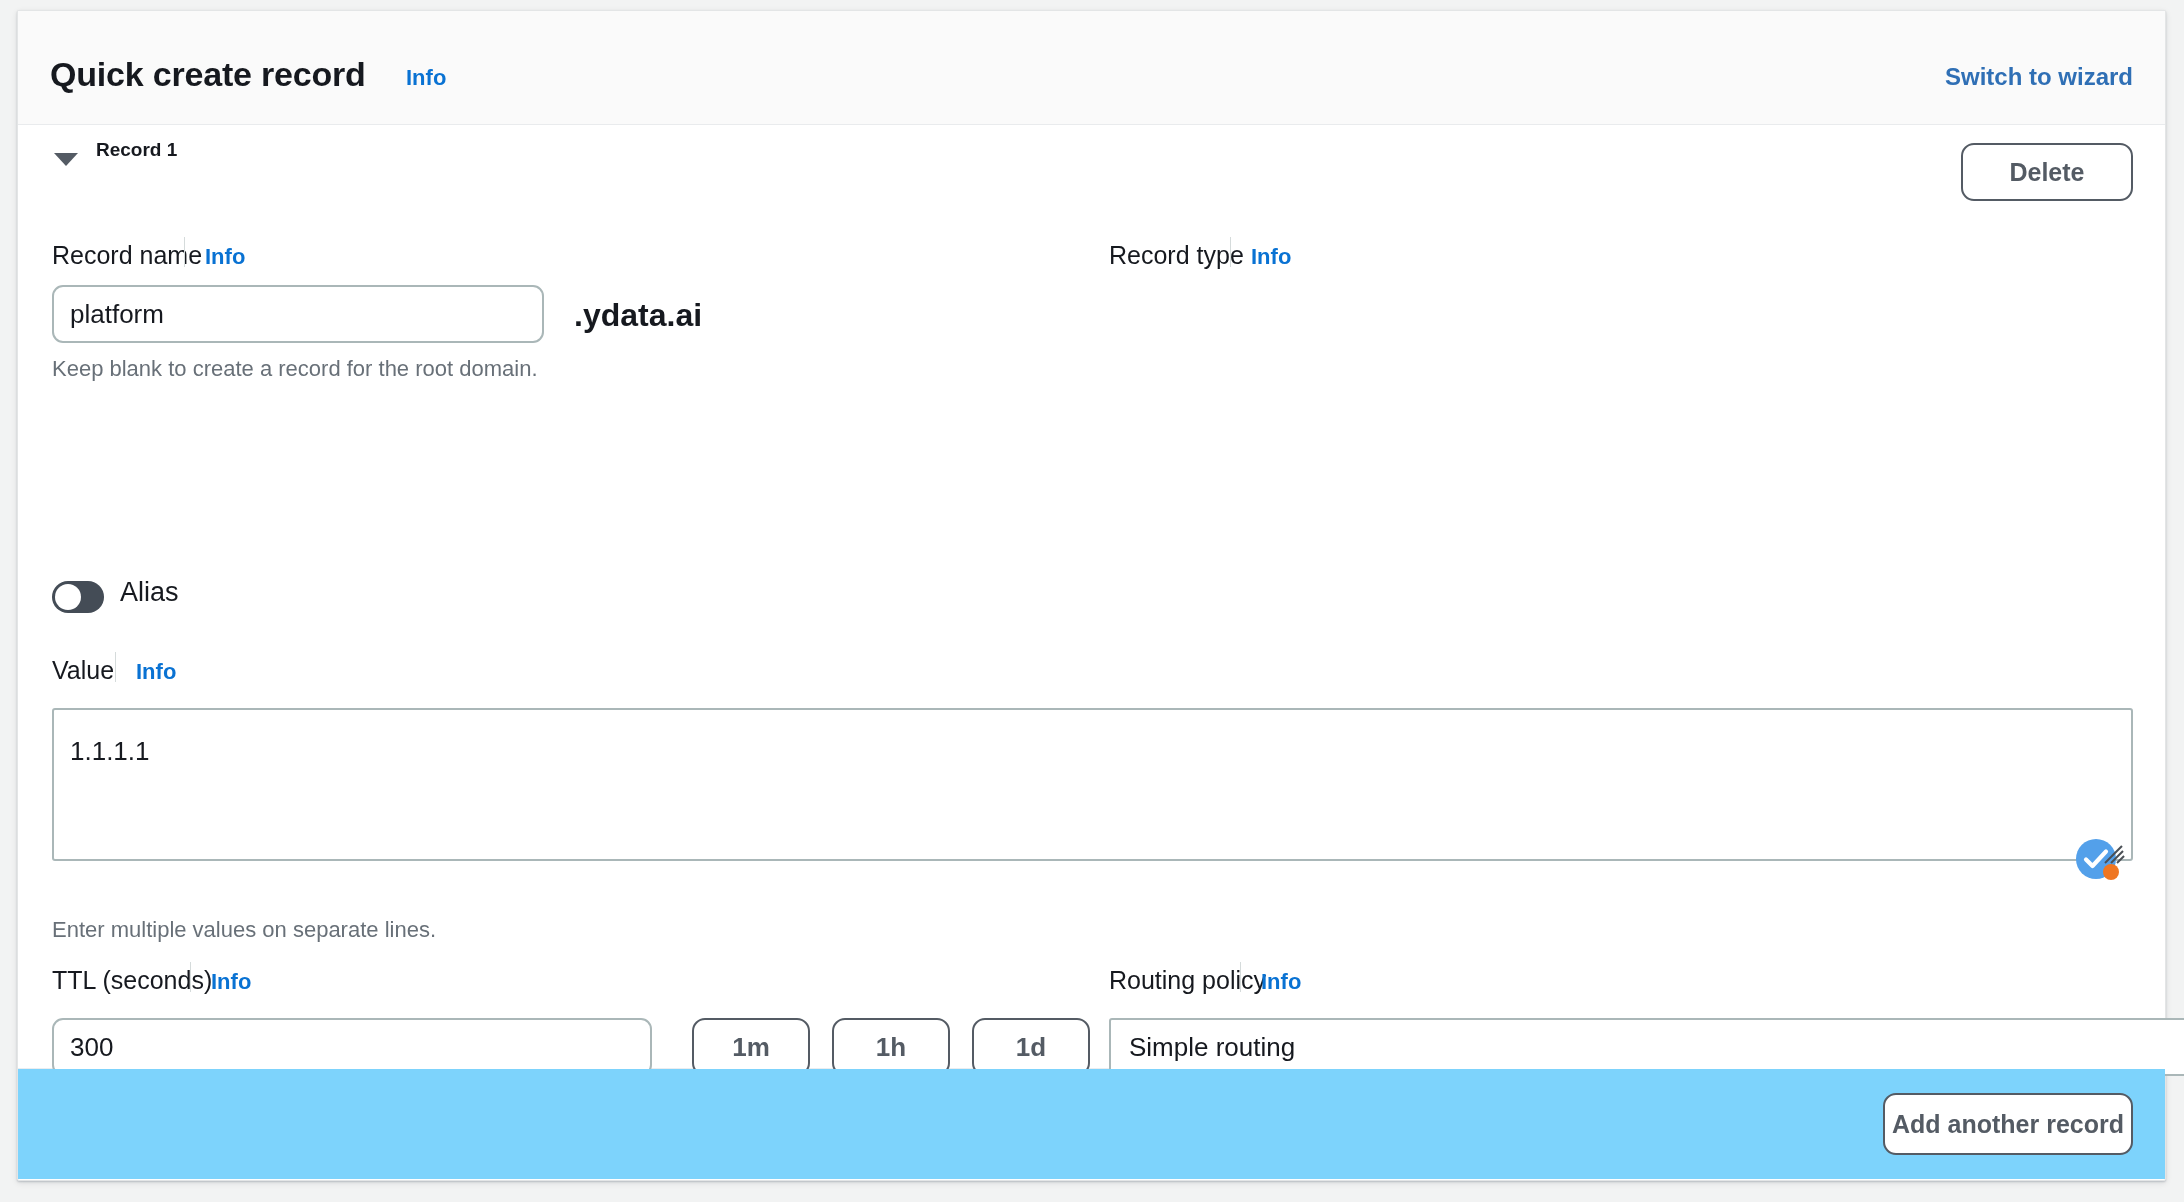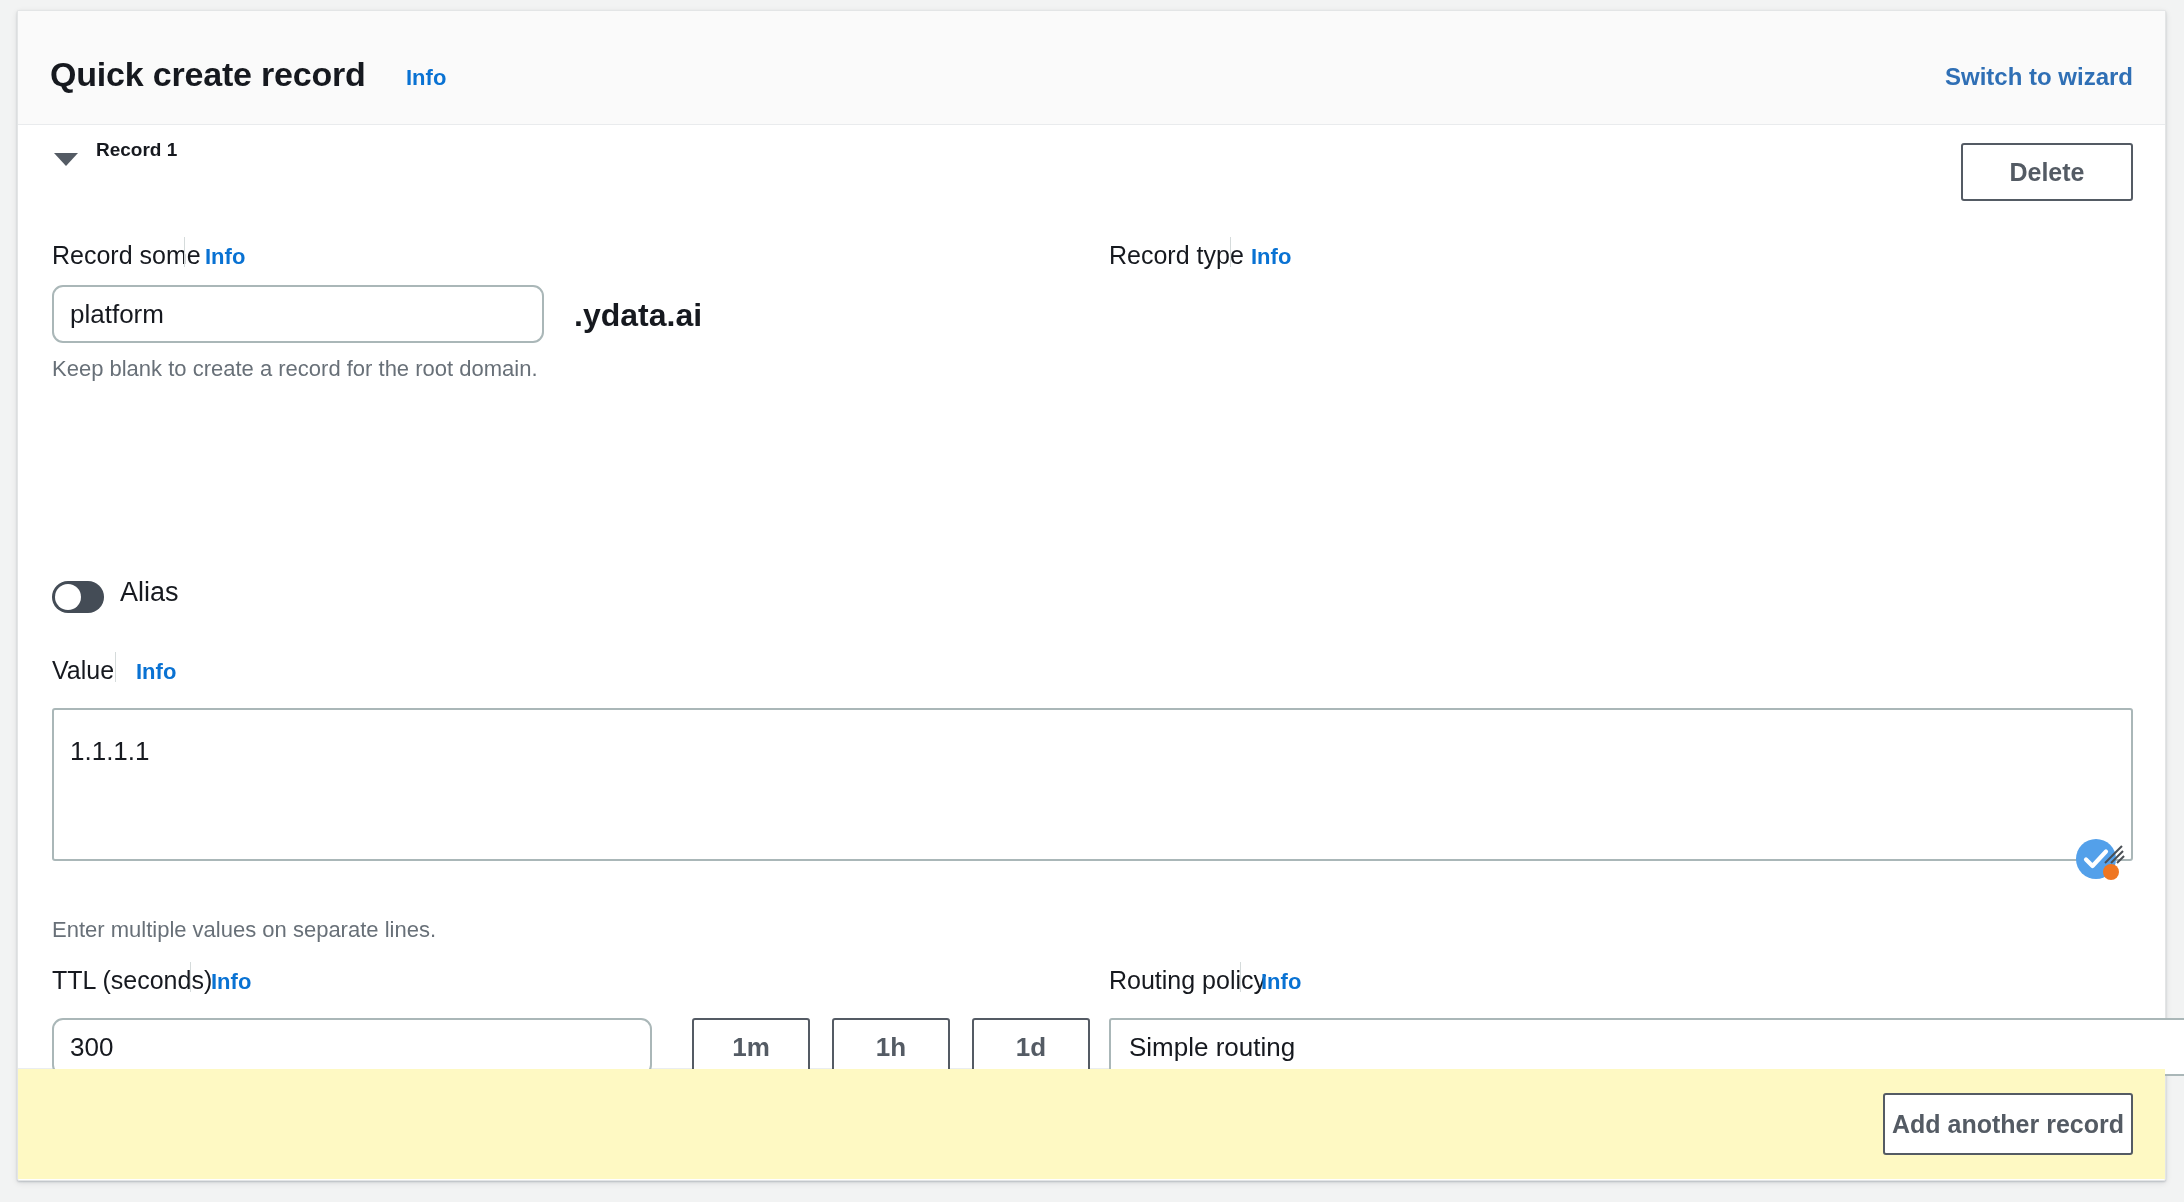--- a/index.html
+++ b/index.html
@@ -115,21 +115,21 @@
     font-size: 19px;
     font-weight: bold;
     color: #16191f;
     white-space: nowrap;
   }
 
   .btn-outline {
     position: absolute;
     background: #ffffff;
     border: 2px solid #545b64;
-    border-radius: 3px;
+    border-radius: 13px;
     color: #545b64;
     font-family: "Liberation Sans", sans-serif;
     font-weight: bold;
     cursor: pointer;
     box-sizing: border-box;
     padding: 0;
     display: flex;
     align-items: center;
     justify-content: center;
   }
@@ -311,21 +311,21 @@
     height: 58px;
     width: 118px;
     top: 893px;
     font-size: 26px;
   }
 
   
   .panel-footer {
     position: relative;
     height: 110px;
-    background: #fef9c3;
+    background: #7dd3fc;
     padding-left: 32px;
   }
   .add-record-btn {
     right: 32px;
     top: 24px;
     width: 250px;
     height: 62px;
     font-size: 25px;
   }
 </style>
@@ -342,21 +342,21 @@
     </div>
 
     <div class="record-body">
 
       <div class="record-head-row">
         <div class="caret-toggle"></div>
         <div class="record-title">Record 1</div>
         <button class="btn-outline delete-btn">Delete</button>
       </div>
 
-      <div class="field-label" style="left:34px; top:116px;">Record some</div>
+      <div class="field-label" style="left:34px; top:116px;">Record name</div>
       <div class="label-divider" style="left:166px; top:112px; height:30px;"></div>
       <div class="info-link" style="left:187px; top:119px;">Info</div>
 
       <input class="text-input" style="left: 34px; top: 160px; width: 492px; height: 58px;" value="platform">
       <div class="suffix-text" style="left:556px; top:172px;">.ydata.ai</div>
       <div class="hint" style="left:34px; top:231px;">Keep blank to create a record for the root domain.</div>
 
       <div class="field-label" style="left:1091px; top:116px;">Record type</div>
       <div class="label-divider" style="left:1212px; top:112px; height:30px;"></div>
       <div class="info-link" style="left:1233px; top:119px;">Info</div>

